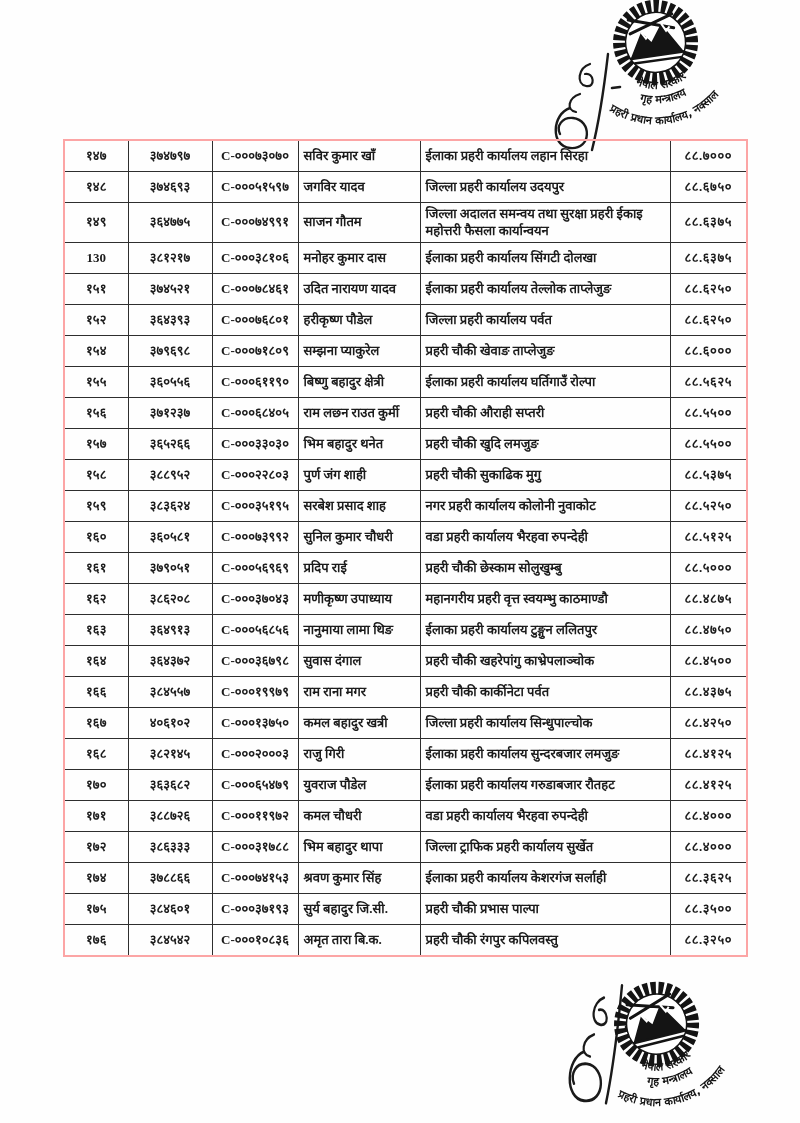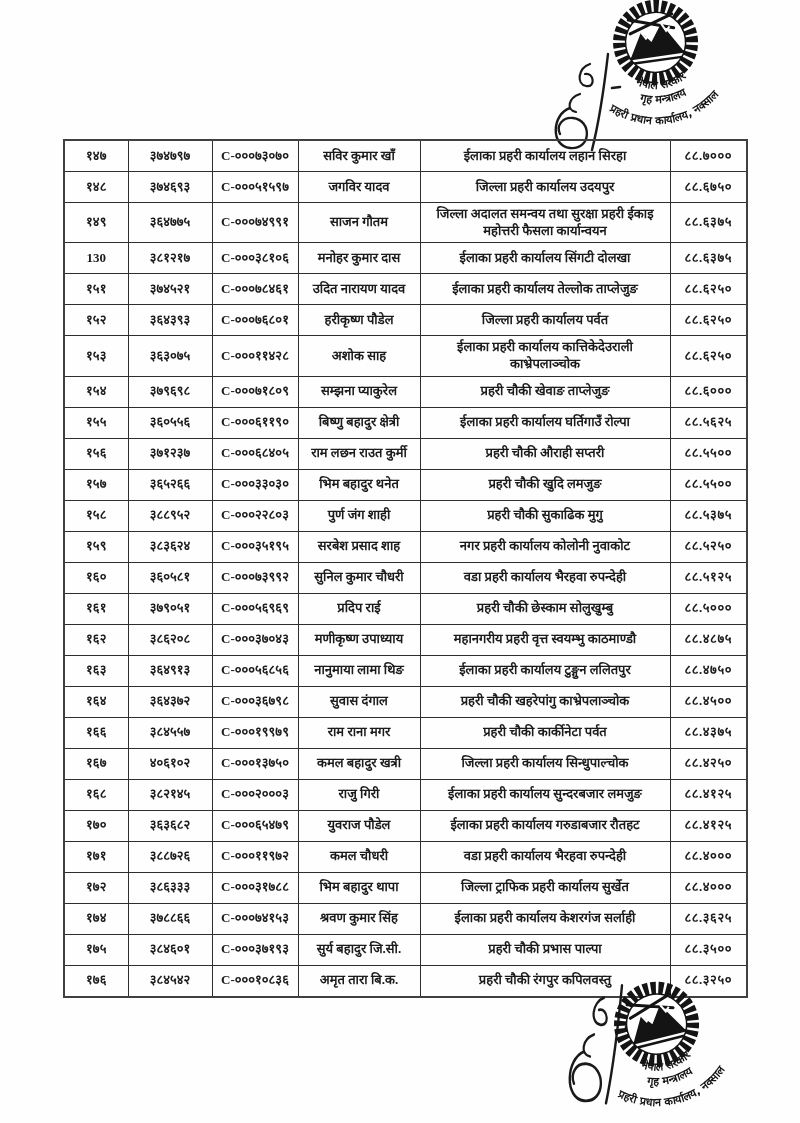--- a/index.html
+++ b/index.html
@@ -3,23 +3,23 @@
 <meta charset="utf-8">
 <style>
   html,body{margin:0;padding:0;}
   body{width:800px;height:1123px;background:#e9e9e9;font-family:"Liberation Serif","DejaVu Serif",serif;}
   .page{position:relative;width:800px;height:1123px;background:#fefefe;overflow:hidden;color:#1b1b1b;}
 
   table.roster{position:absolute;left:63px;top:139px;width:683px;border-collapse:collapse;table-layout:fixed;}
   table.roster td{border:1.6px solid #2e2e2e;font-size:13px;font-weight:600;line-height:1.28;
     padding:3px 5px;height:24px;vertical-align:middle;word-wrap:break-word;}
   td.c0,td.c1,td.c2,td.c5{text-align:center;}
-  td.c3,td.c4{text-align:center;padding-left:8px;}
+  td.c3,td.c4{text-align:left;padding-left:8px;}
   td.c5{letter-spacing:0.5px;}
-  table.roster{border:2px solid #404040;}
+  table.roster{border:2px solid #fca5a5;}
 
   .stamp{position:absolute;pointer-events:none;}
   .stamp-top{left:536px;top:-6px;transform:rotate(-8deg);}
   .stamp-bottom{left:541px;top:975px;transform:rotate(-14deg);}
   .arc-text{font-family:"DejaVu Sans","Liberation Sans",sans-serif;font-weight:bold;fill:#151515;}
   .sig{position:absolute;pointer-events:none;}
   .sig-top{left:546px;top:48px;}
   .sig-bottom{left:560px;top:978px;}
 </style>
 </head>
@@ -120,28 +120,20 @@
         </tr>
         <tr>
           <td class="c0">१५२</td>
           <td class="c1">३६४३९३</td>
           <td class="c2">C-०००७६८०१</td>
           <td class="c3">हरीकृष्ण पौडेल</td>
           <td class="c4">जिल्ला प्रहरी कार्यालय पर्वत</td>
           <td class="c5">८८.६२५०</td>
         </tr>
         <tr>
-          <td class="c0">१५३</td>
-          <td class="c1">३६३०७५</td>
-          <td class="c2">C-०००११४२८</td>
-          <td class="c3">अशोक साह</td>
-          <td class="c4">ईलाका प्रहरी कार्यालय कात्तिकेदेउराली काभ्रेपलाञ्चोक</td>
-          <td class="c5">८८.६२५०</td>
-        </tr>
-        <tr>
           <td class="c0">१५४</td>
           <td class="c1">३७९६९८</td>
           <td class="c2">C-०००७१८०९</td>
           <td class="c3">सम्झना प्याकुरेल</td>
           <td class="c4">प्रहरी चौकी खेवाङ ताप्लेजुङ</td>
           <td class="c5">८८.६०००</td>
         </tr>
         <tr>
           <td class="c0">१५५</td>
           <td class="c1">३६०५५६</td>

